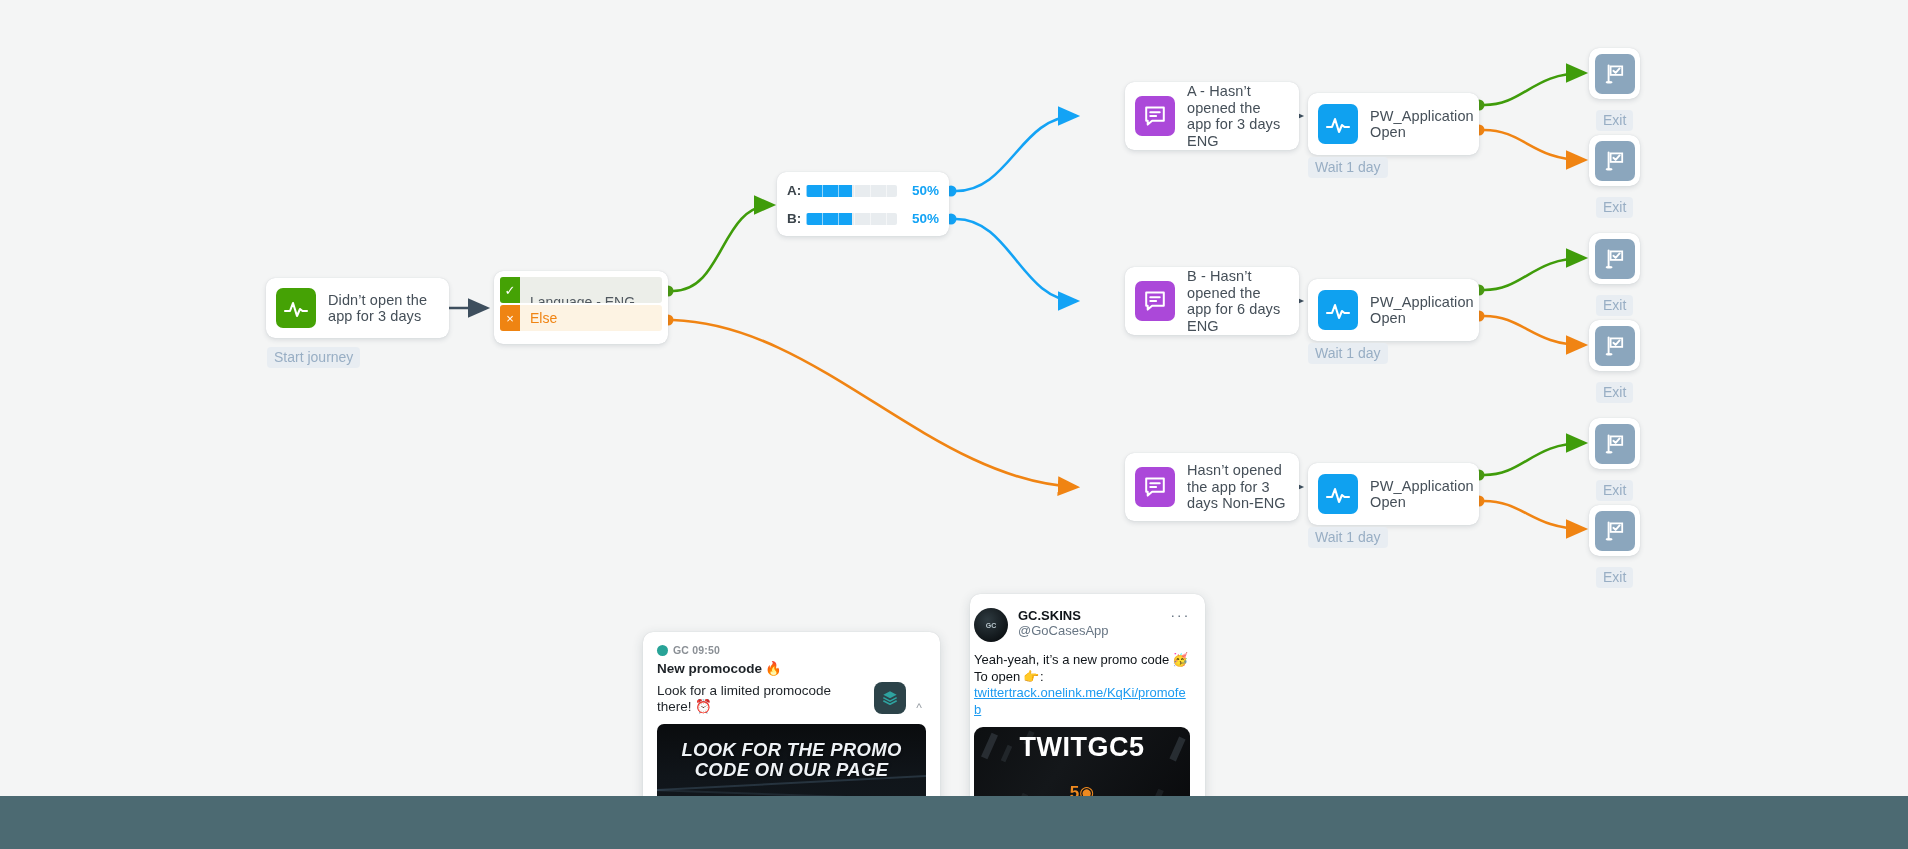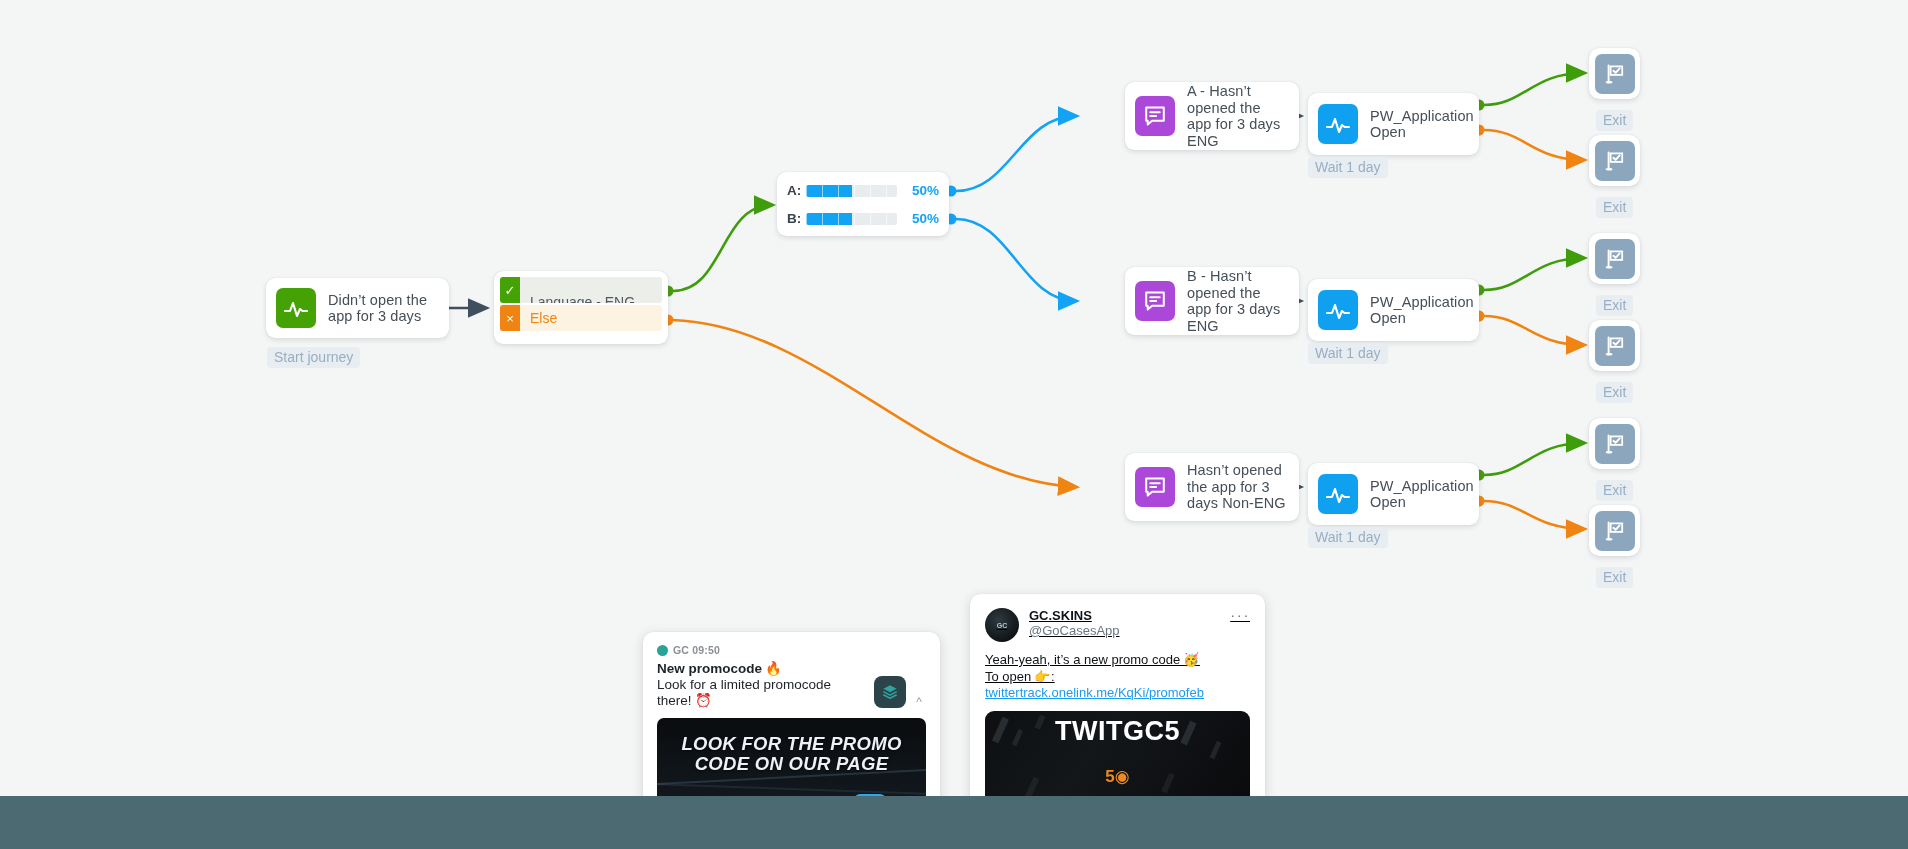--- a/index.html
+++ b/index.html
@@ -98,42 +98,42 @@
     box-shadow:0 3px 12px rgba(40,55,70,.16),0 0 1px rgba(40,55,70,.2);
     overflow:hidden;box-sizing:border-box;
   }
   #pushcard{left:643px;top:632px;width:297px;height:217px;padding:12px 14px 0 14px;}
   .pushhead{display:flex;align-items:flex-end;}
   .pushtextcol{flex:1;min-width:0;}
   .pushmeta{display:flex;align-items:center;font-size:10.5px;color:#8a8f95;font-weight:700;letter-spacing:.2px;}
   .pushglobe{width:11px;height:11px;border-radius:50%;background:#28a397;margin-right:5px;flex:0 0 11px;
     display:flex;align-items:center;justify-content:center;}
   .pushtitle{font-size:13.5px;font-weight:700;color:#1e2328;margin-top:4px;}
-  .pushbody{font-size:13.5px;color:#1e2328;margin-top:1px;}
+  .pushbody{font-size:13.5px;color:#1e2328;margin-top:7px;}
   .pushapp{width:32px;height:32px;border-radius:8px;background:#2c4349;flex:0 0 32px;margin-left:8px;
     display:flex;align-items:center;justify-content:center;}
   .pushchev{width:14px;margin-left:6px;color:#9aa0a6;font-size:12px;line-height:12px;text-align:center;}
   .pushbanner{
     margin-top:10px;height:118px;border-radius:7px;position:relative;overflow:hidden;
     background:
       radial-gradient(ellipse 150% 90% at 50% 120%, #2a3e4c 0%, rgba(12,16,20,0) 65%),
       linear-gradient(180deg,#0a0c0e 0%,#10151a 45%,#131a20 100%);
   }
   .pushbanner .streak{position:absolute;left:-10%;width:120%;height:2px;background:rgba(120,160,190,.22);}
   .bannertext{
     position:absolute;left:0;right:0;top:16px;text-align:center;color:#eef2f6;
     font-size:18.5px;font-weight:700;font-style:italic;line-height:20px;letter-spacing:.3px;
     text-shadow:0 1px 3px rgba(0,0,0,.6);
   }
   .bannerfoot{position:absolute;left:0;right:0;bottom:12px;display:flex;align-items:center;justify-content:center;}
   .bannerfoot .ft{font-size:9px;font-style:italic;font-weight:700;color:#c9d4dd;letter-spacing:.4px;}
   .twbird{width:32px;height:30px;border-radius:6px;background:#2ca7ec;margin-left:7px;
     display:flex;align-items:center;justify-content:center;}
 
-  #tweetcard{left:970px;top:594px;width:295px;height:255px;padding:14px 15px 0 15px;text-decoration:underline;}
+  #tweetcard{left:970px;top:594px;width:235px;height:255px;padding:14px 15px 0 4px;}
   .twhead{display:flex;align-items:flex-start;}
   .twavatar{width:34px;height:34px;border-radius:50%;flex:0 0 34px;
     background:radial-gradient(circle at 40% 35%,#2e3a40 0%,#0d1215 75%);
     display:flex;align-items:center;justify-content:center;}
   .twavatar .logo{font-size:7px;color:#b9c6cd;font-weight:700;line-height:7px;text-align:center;}
   .twnames{flex:1;margin-left:10px;min-width:0;}
   .twname{font-size:13px;font-weight:700;color:#0f1419;line-height:15px;}
   .twhandle{font-size:13px;color:#687684;line-height:16px;}
   .twdots{color:#687684;font-size:15px;letter-spacing:1.6px;line-height:10px;margin-top:2px;}
   .twbody{margin-top:10px;font-size:13px;line-height:16.5px;color:#0f1419;}
@@ -261,21 +261,21 @@
     <div class="ttl">A - Hasn’t opened the app for 3 days ENG</div>
   </div>
 
   <div class="node msg" id="msgB">
     <div class="ico">
       <svg width="24" height="24" viewBox="0 0 24 24">
           <path d="M3.2 3.6h17.6v13.1H9.1l-4.4 3.9v-3.9H3.2z" fill="none" stroke="#fff" stroke-width="2" stroke-linejoin="round"></path>
           <path d="M7.3 8.3h9.4M7.3 12.1h5.8" stroke="#fff" stroke-width="2" stroke-linecap="round"></path>
         </svg>
     </div>
-    <div class="ttl">B - Hasn’t opened the app for 3 days ENG</div>
+    <div class="ttl">B - Hasn’t opened the app for 6 days ENG</div>
   </div>
 
   <div class="node msg" id="msgC">
     <div class="ico">
       <svg width="24" height="24" viewBox="0 0 24 24">
           <path d="M3.2 3.6h17.6v13.1H9.1l-4.4 3.9v-3.9H3.2z" fill="none" stroke="#fff" stroke-width="2" stroke-linejoin="round"></path>
           <path d="M7.3 8.3h9.4M7.3 12.1h5.8" stroke="#fff" stroke-width="2" stroke-linecap="round"></path>
         </svg>
     </div>
     <div class="ttl">Hasn’t opened the app for 3 days Non-ENG</div>

